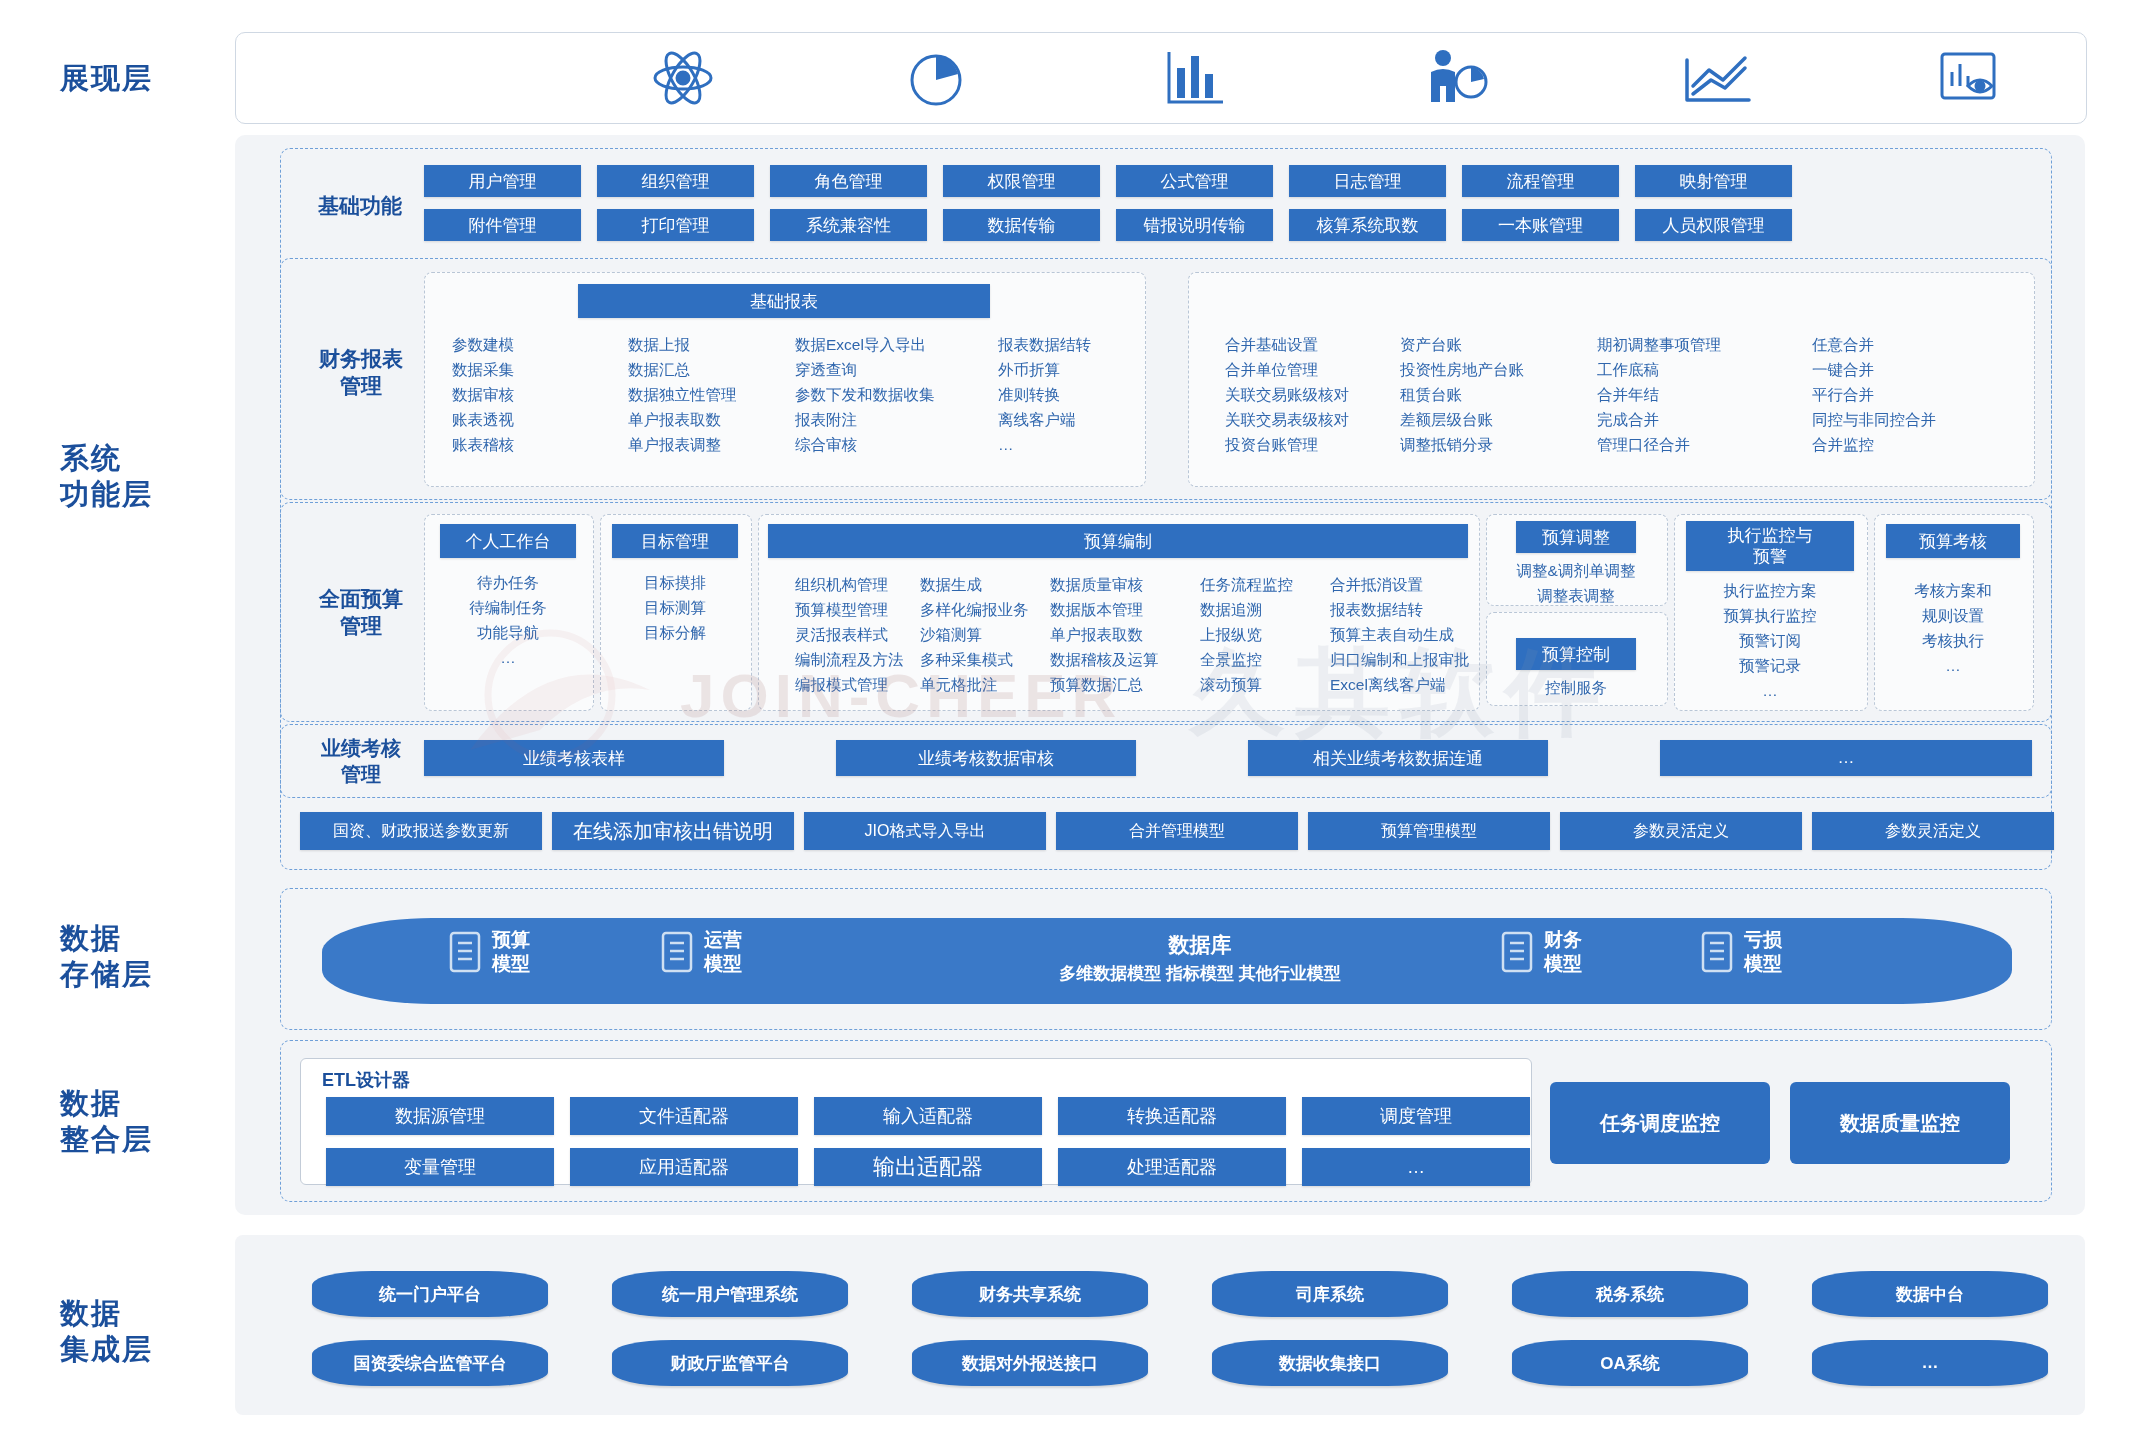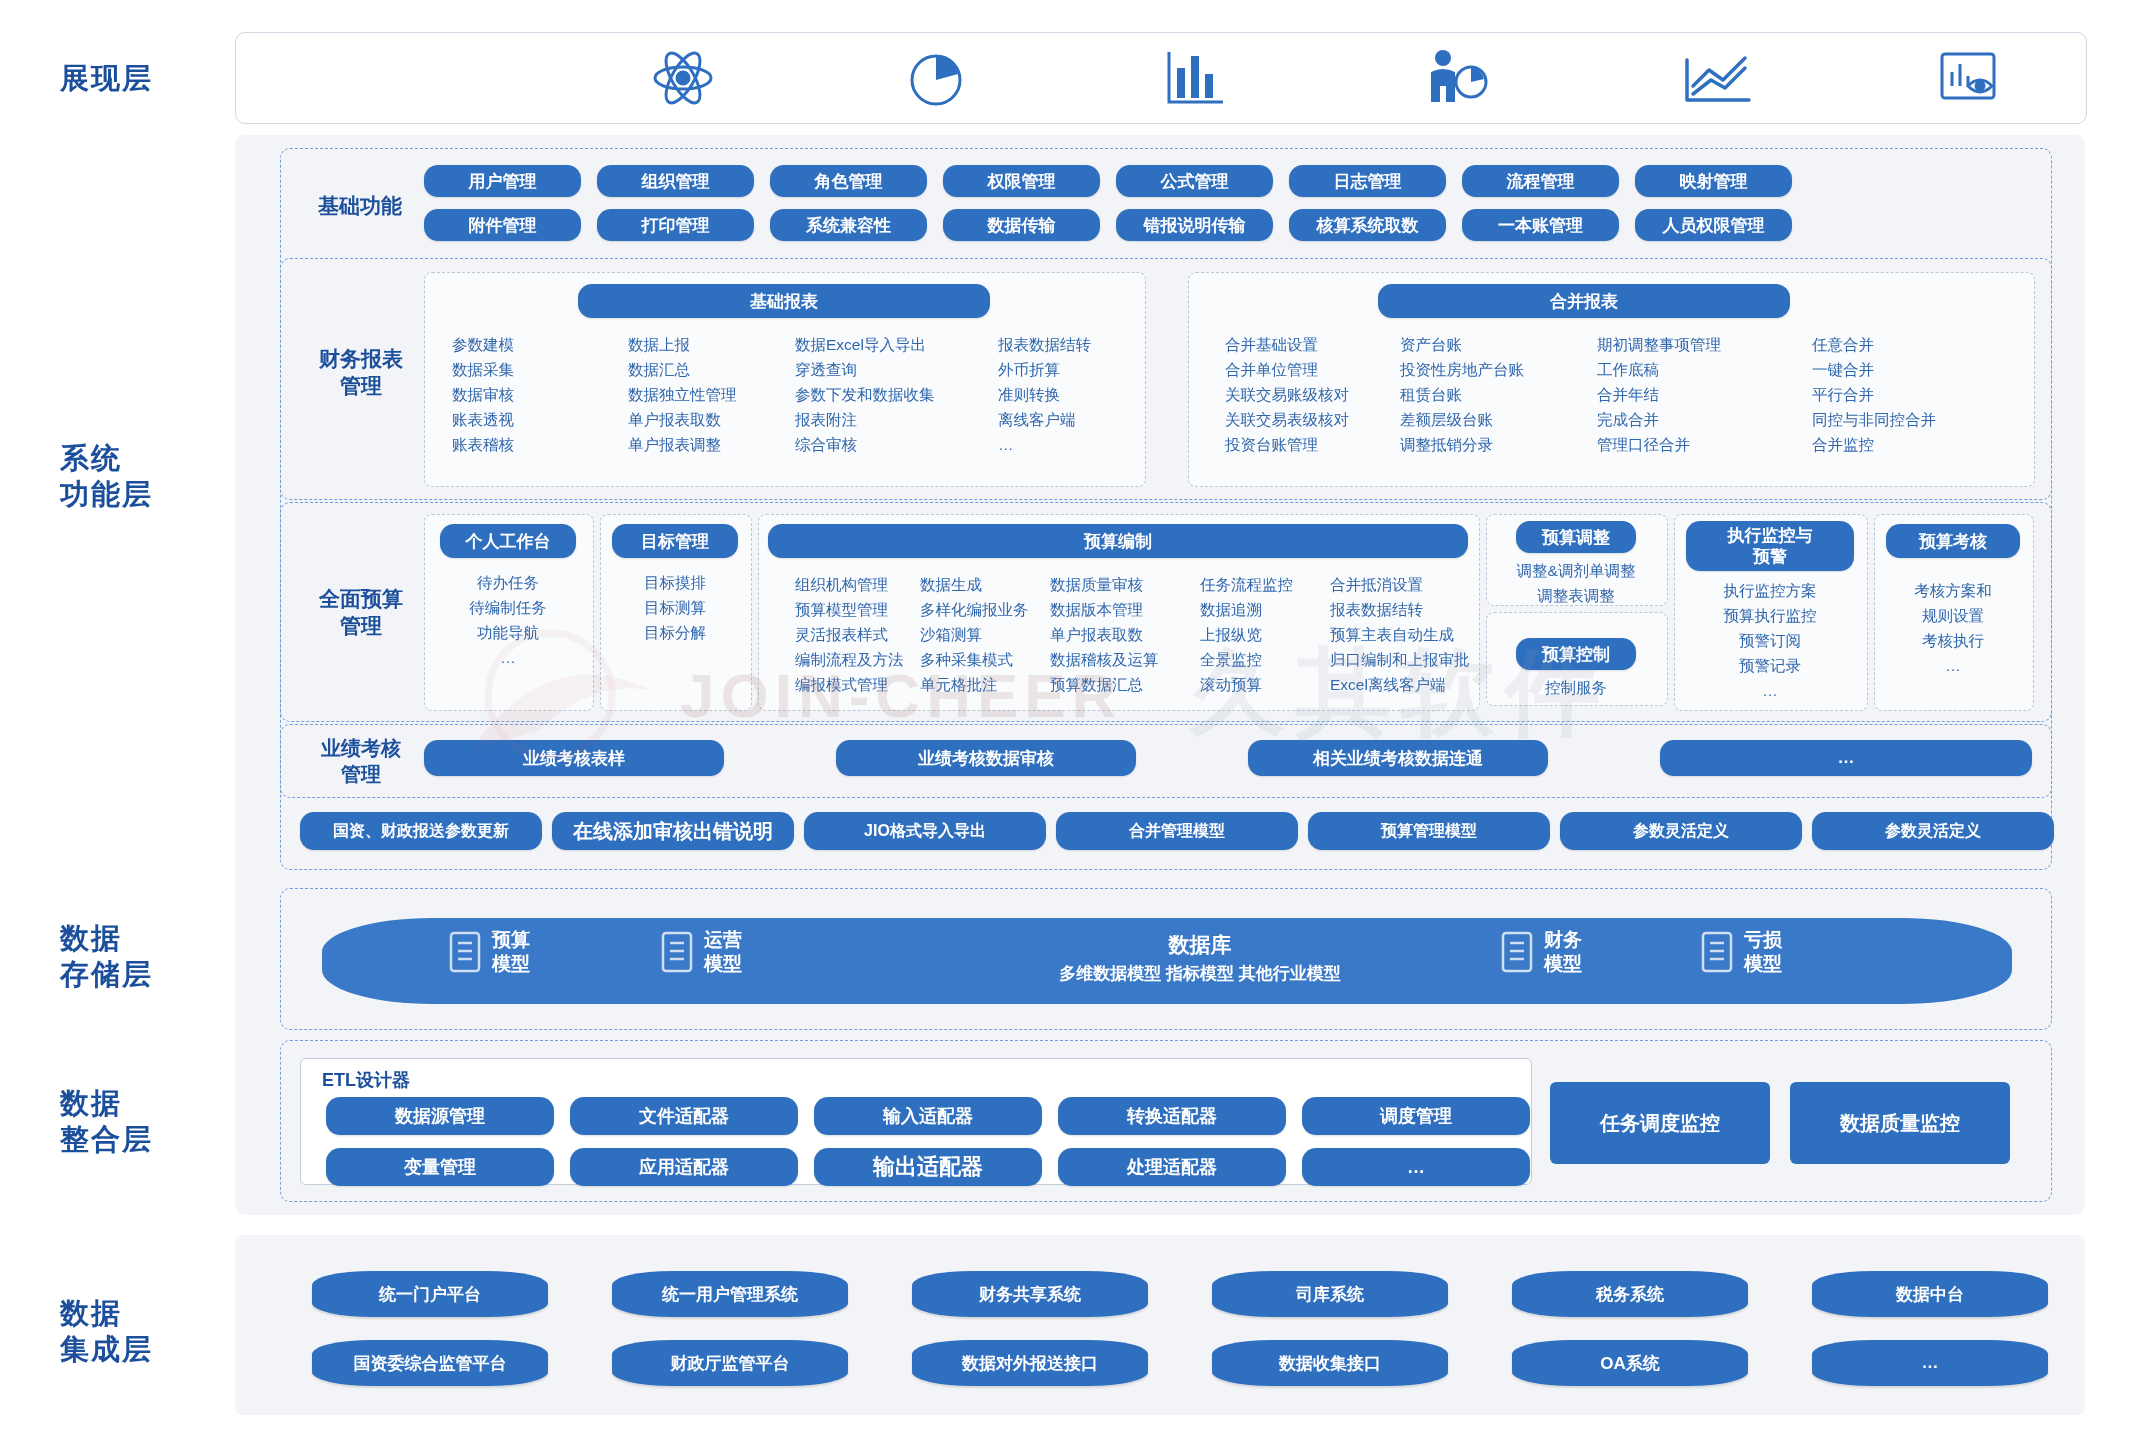--- a/index.html
+++ b/index.html
@@ -14,22 +14,22 @@
 
   
   .layer-label{
     position:absolute;left:60px;width:170px;
     font-size:29px;font-weight:bold;color:#1b4f9b;
     line-height:1.25;text-align:left;letter-spacing:2px;
   }
 
   
   .pill{
-    background:#2f6fc0;color:#fff;border-radius:14px;
-    font-size:17px;font-weight:bold;
+    background:#2f6fc0;color:#fff;border-radius:0;
+    font-size:17px;font-weight:normal;
     display:flex;align-items:center;justify-content:center;
     text-align:center;box-shadow:0 1px 2px rgba(0,0,0,.12);
   }
   .frame-dashed{
     position:absolute;border:1.6px dashed #6f9fd8;border-radius:10px;
   }
   .frame-solid{
     position:absolute;border:1.5px solid #cfd6de;border-radius:8px;background:#fff;
   }
   .grey-panel{position:absolute;background:#f2f4f7;border-radius:10px;}
@@ -196,21 +196,20 @@
       <div class="col" style="left: 998px; top: 332px;">
         <div class="txt">报表数据结转</div>
         <div class="txt">外币折算</div>
         <div class="txt">准则转换</div>
         <div class="txt">离线客户端</div>
         <div class="txt">…</div>
       </div>
     </div>
 
   <div class="inner-box" style="left:1188px;top:272px;width:845px;height:213px;"></div>
-  <div class="pill" style="position:absolute;left:1378px;top:284px;width:412px;height:34px;">合并报表</div>
   <div id="fr-merge-cols">
       <div class="col" style="left: 1225px; top: 332px;">
         <div class="txt">合并基础设置</div>
         <div class="txt">合并单位管理</div>
         <div class="txt">关联交易账级核对</div>
         <div class="txt">关联交易表级核对</div>
         <div class="txt">投资台账管理</div>
       </div>
       <div class="col" style="left: 1400px; top: 332px;">
         <div class="txt">资产台账</div>

